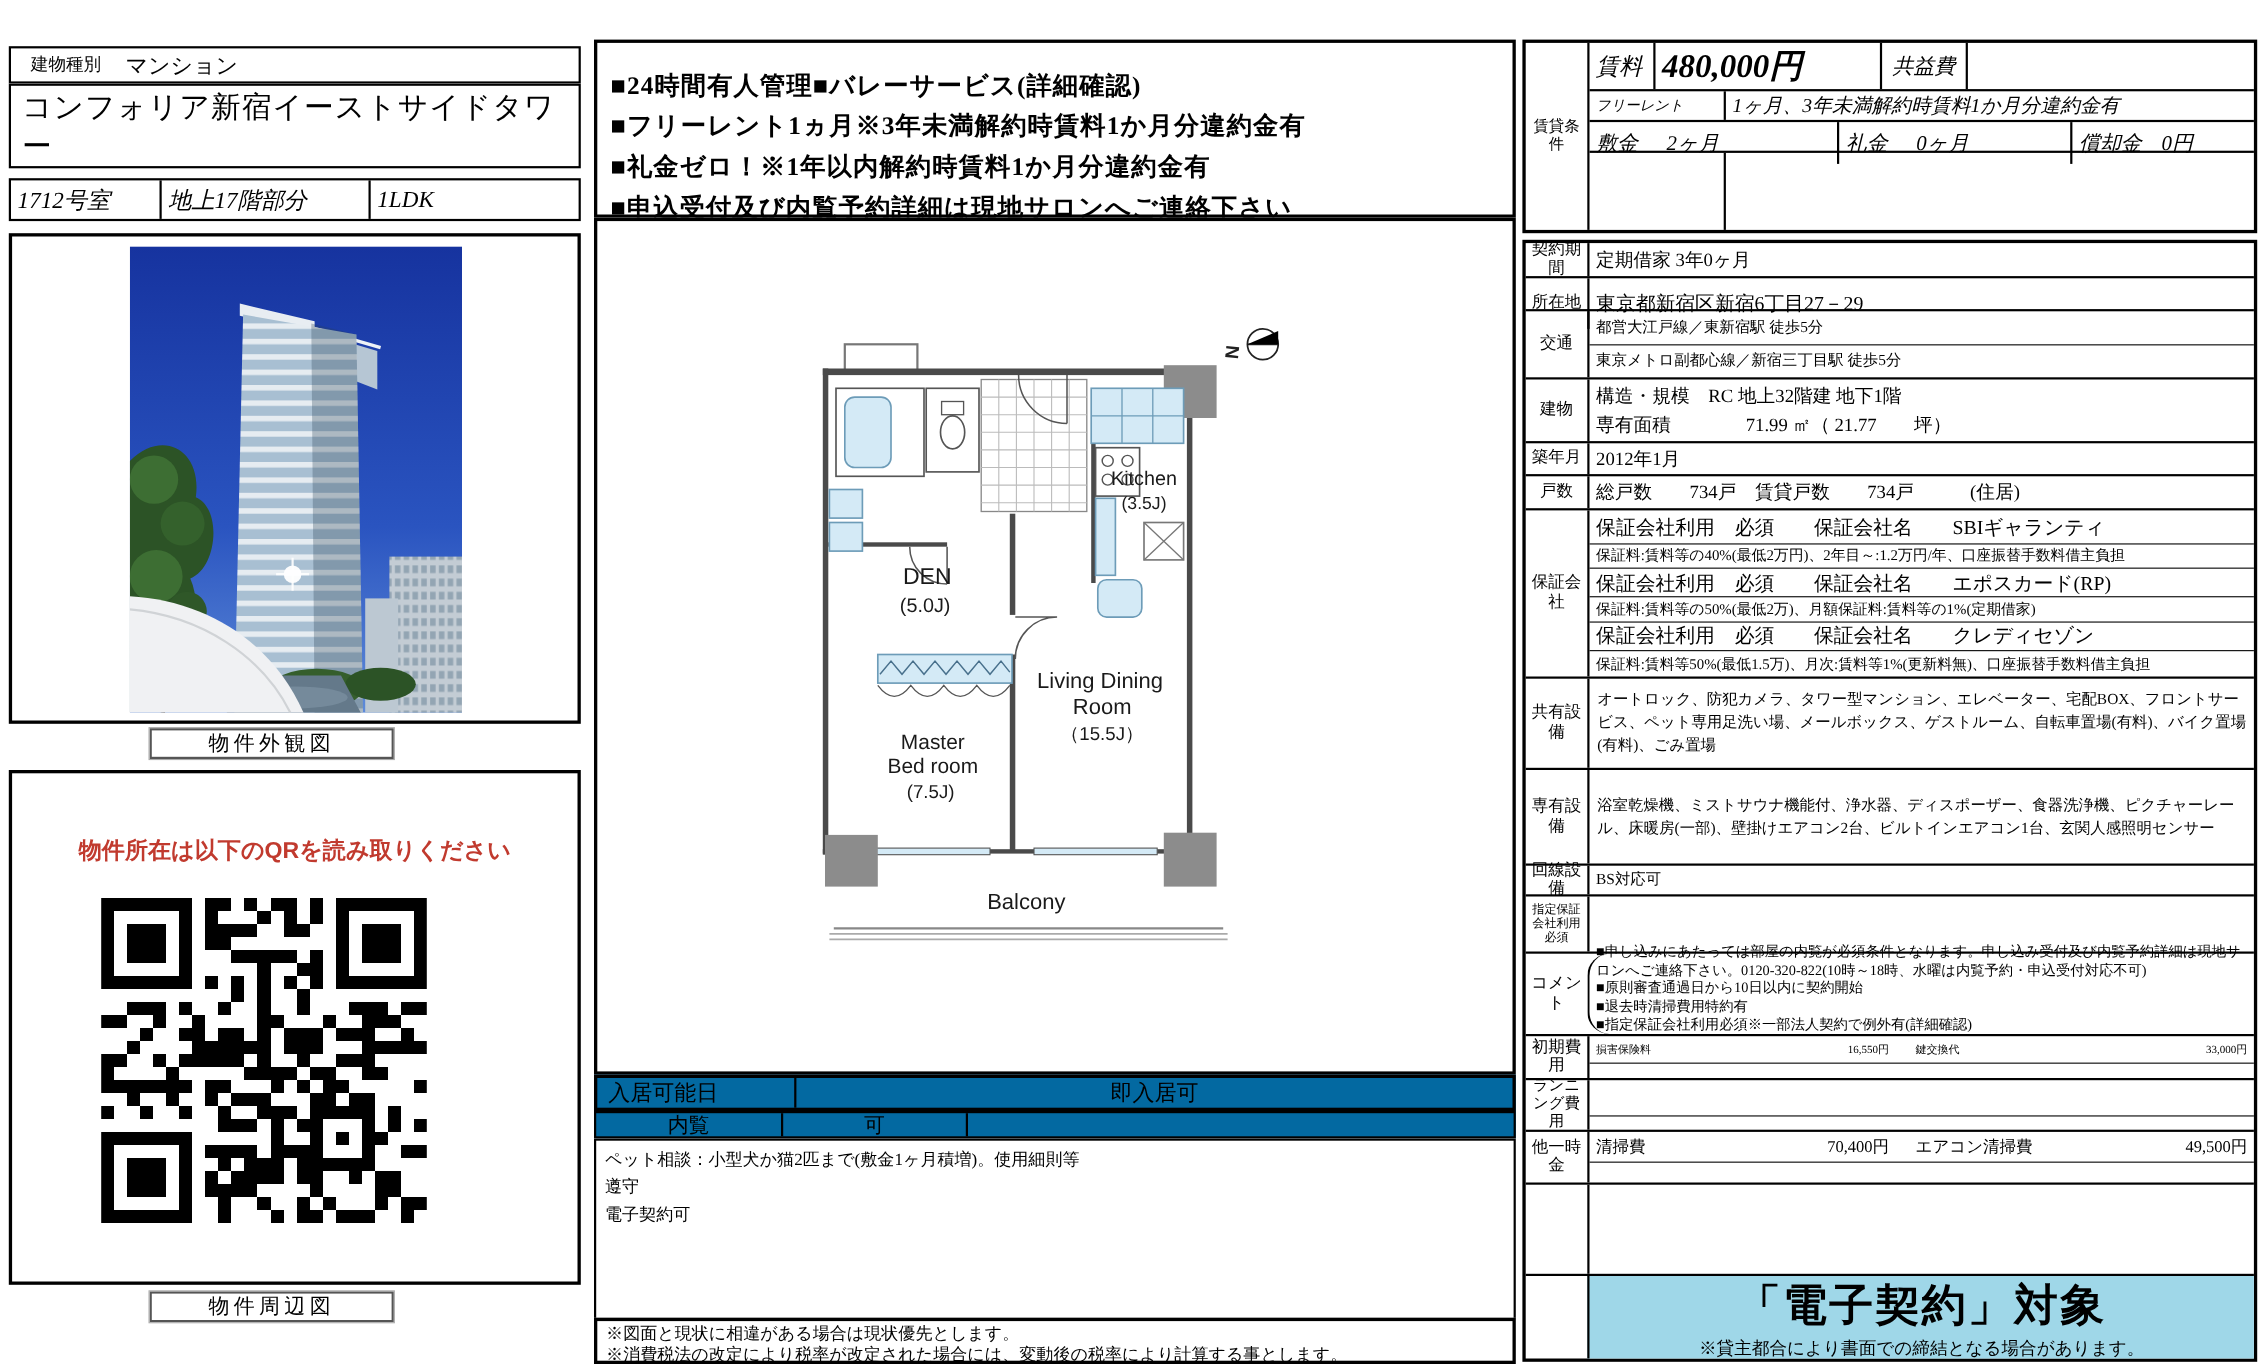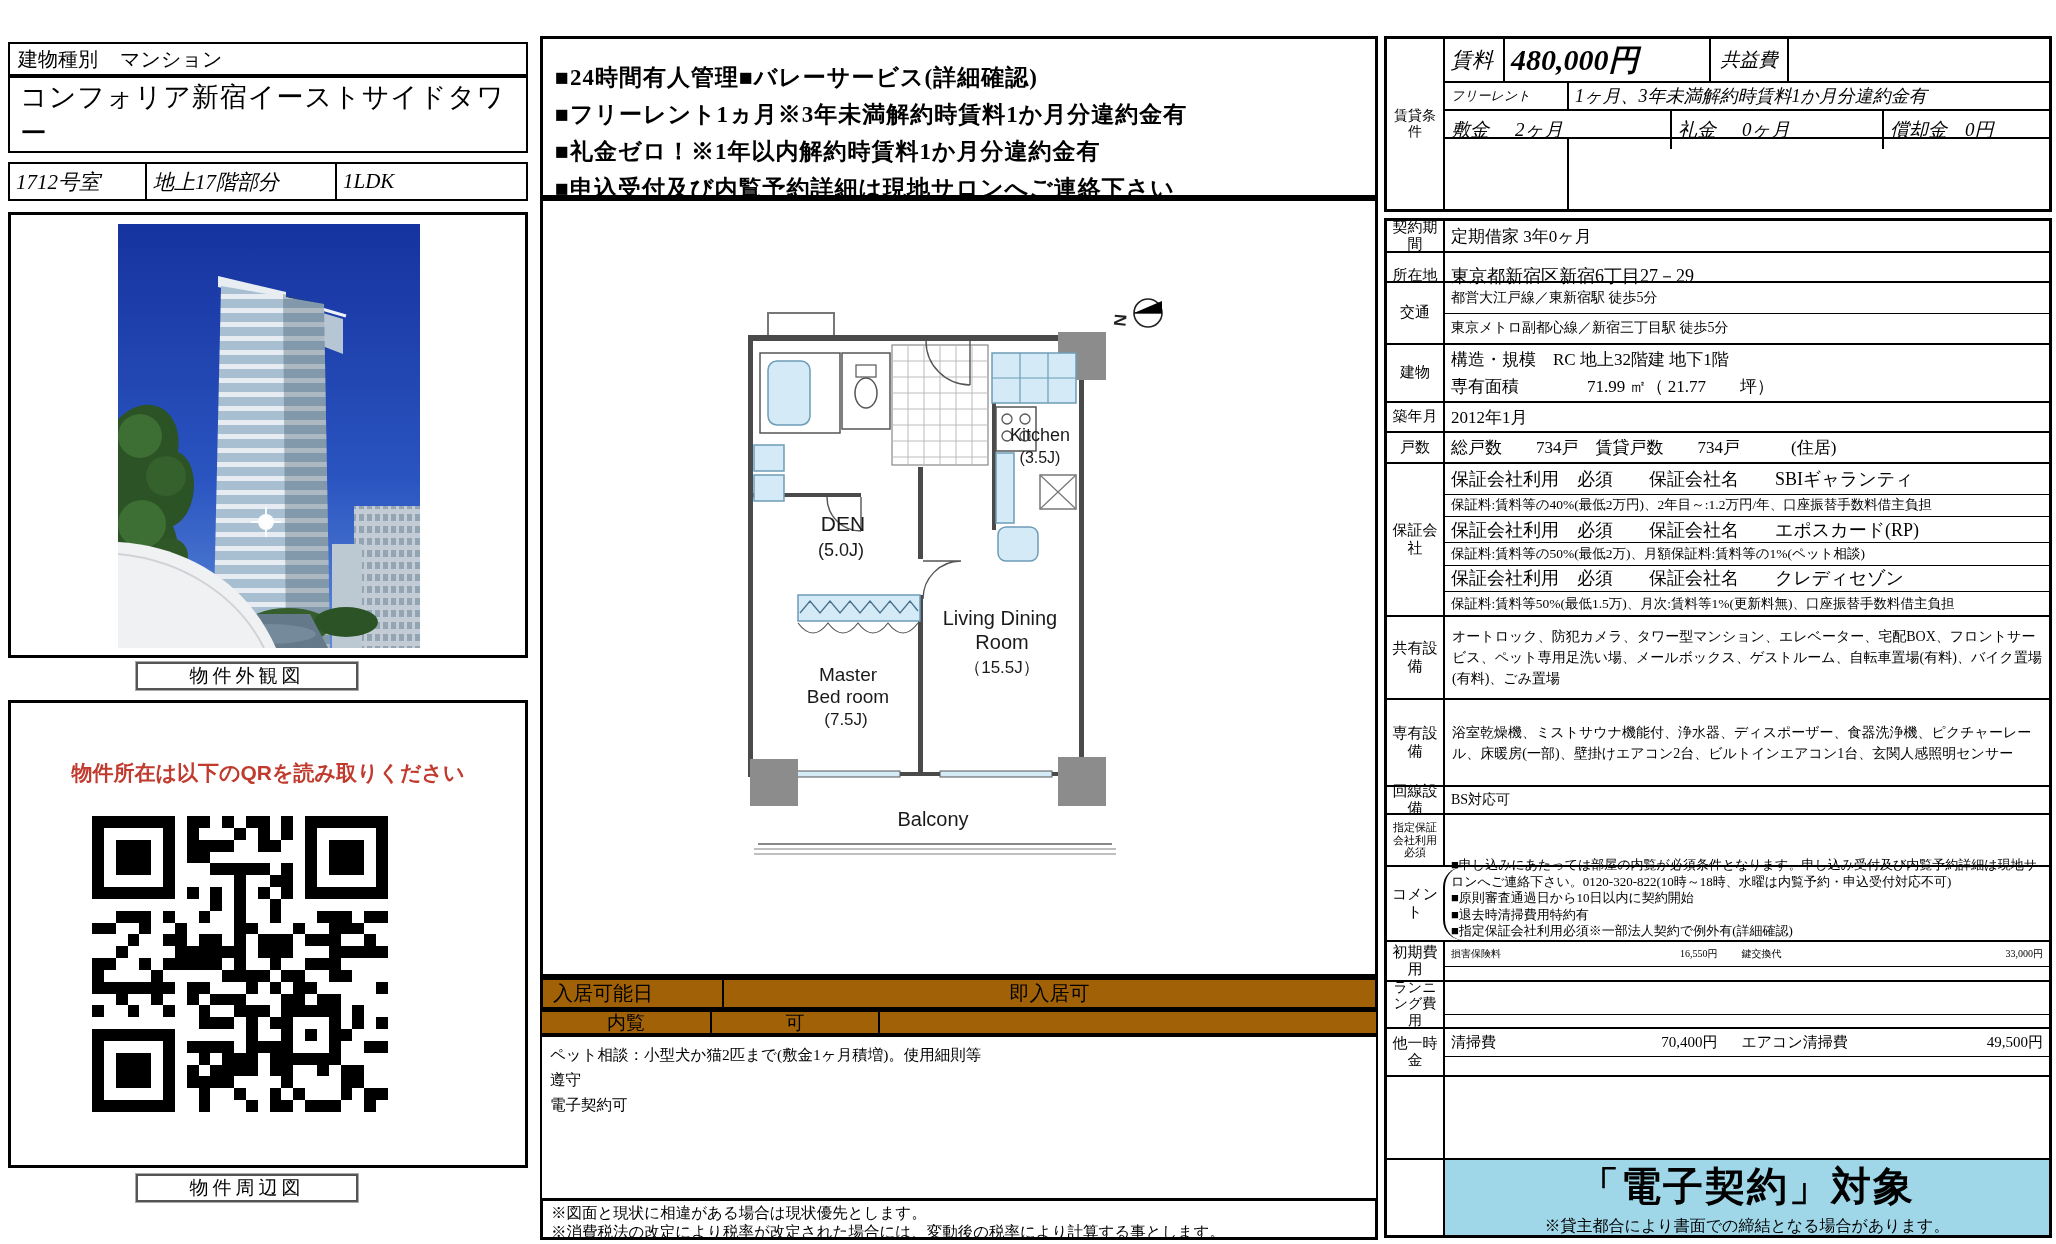--- a/index.html
+++ b/index.html
@@ -30,35 +30,35 @@
   .v17{font-size:17px;}
   .v14{font-size:14px;}
   .wrap{display:block;line-height:1.5;padding:3px 7px;font-size:14px;}
   
   .banner{background:var(--banner_blue);display:flex;flex-direction:column;align-items:center;justify-content:center;}
   .banner .t1{font-size:40px;font-weight:bold;letter-spacing:2px;}
   .banner .t2{font-size:16px;margin-top:2px;}
   
   .bullets{padding:20px 12px 0 12px;font-weight:bold;font-size:23px;line-height:37px;letter-spacing:1px;}
   
-  .avrow{display:flex;box-sizing:border-box;border:3px solid #000;background:#a16207;position:absolute;}
+  .avrow{display:flex;box-sizing:border-box;border:3px solid #000;background:#0369a1;position:absolute;}
   .avrow .lab{flex:none;display:flex;align-items:center;padding:0 10px;font-size:20px;border-right:2px solid #000;box-sizing:border-box;}
   .avrow .ctr{display:flex;align-items:center;justify-content:center;font-size:20px;box-sizing:border-box;}
   .notes{font-size:15.5px;line-height:25px;padding:5px 8px;}
   .fnote{font-size:15.5px;line-height:19px;padding:2px 8px;}
   .qr-wrap{position:absolute;}
   svg text{font-family:"Liberation Sans","DejaVu Sans",sans-serif;}
 </style>
 </head>
 <body>
 
 <div id="page">
 
   <div class="box thin" style="left:8px;top:42px;width:520px;height:34px;display:flex;align-items:center;">
-    <span style="font-size:20px;margin-left:8px;">建物種別</span>
+    <span style="font-size:16px;margin-left:18px;">建物種別</span>
     <span style="font-size:20px;margin-left:22px;">マンション</span>
   </div>
 
   <div class="box thin" style="left:8px;top:76px;width:520px;height:77px;display:flex;align-items:center;">
     <span style="font-size:27px;margin-left:10px;letter-spacing:1px;">コンフォリア新宿イーストサイドタワー</span>
   </div>
 
   <div class="box thin" style="left:8px;top:162px;width:520px;height:39px;display:flex;">
     <div class="cell" style="width:135px;font-size:21px;">1712号室</div>
     <div class="cell" style="width:190px;font-size:21px;">地上17階部分</div>
@@ -546,21 +546,21 @@
           <div class="sub v17" style="flex:1;">総戸数　　734戸　賃貸戸数　　734戸　　　(住居)</div>
         </div>
     </div>
 
     <div class="trow" style="top:241px;height:153px;">
       <div class="tlabel">保証会社</div>
       <div class="tval">
         <div class="sub" style="height:30px;font-size:18px;">保証会社利用　必須　　保証会社名　　SBIギャランティ</div>
         <div class="sub" style="height:23px;font-size:13.5px;">保証料:賃料等の40%(最低2万円)、2年目～:1.2万円/年、口座振替手数料借主負担</div>
         <div class="sub" style="height:26px;font-size:18px;">保証会社利用　必須　　保証会社名　　エポスカード(RP)</div>
-        <div class="sub" style="height:23px;font-size:13.5px;">保証料:賃料等の50%(最低2万)、月額保証料:賃料等の1%(ペット相談)</div>
+        <div class="sub" style="height:23px;font-size:13.5px;">保証料:賃料等の50%(最低2万)、月額保証料:賃料等の1%(定期借家)</div>
         <div class="sub" style="height:27px;font-size:18px;">保証会社利用　必須　　保証会社名　　クレディセゾン</div>
         <div class="sub" style="height:24px;font-size:13.5px;">保証料:賃料等50%(最低1.5万)、月次:賃料等1%(更新料無)、口座振替手数料借主負担</div>
       </div>
     </div>
 
     <div class="trow" style="top:394px;height:83px;">
       <div class="tlabel">共有設備</div>
       <div class="tval" style="justify-content:center;">
           <span class="wrap">オートロック、防犯カメラ、タワー型マンション、エレベーター、宅配BOX、フロントサービス、ペット専用足洗い場、メールボックス、ゲストルーム、自転車置場(有料)、バイク置場(有料)、ごみ置場</span>
         </div>

